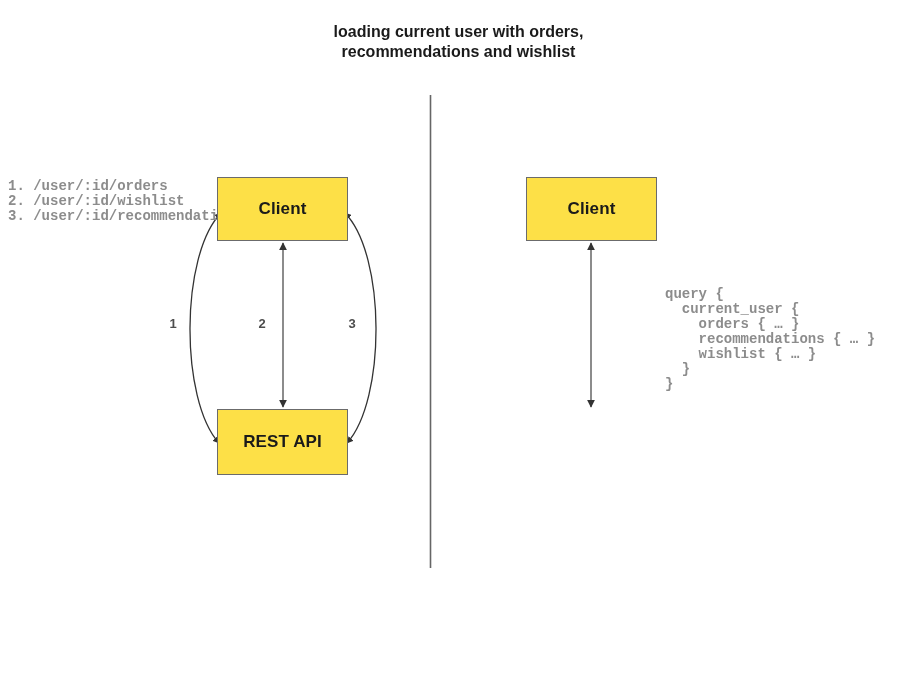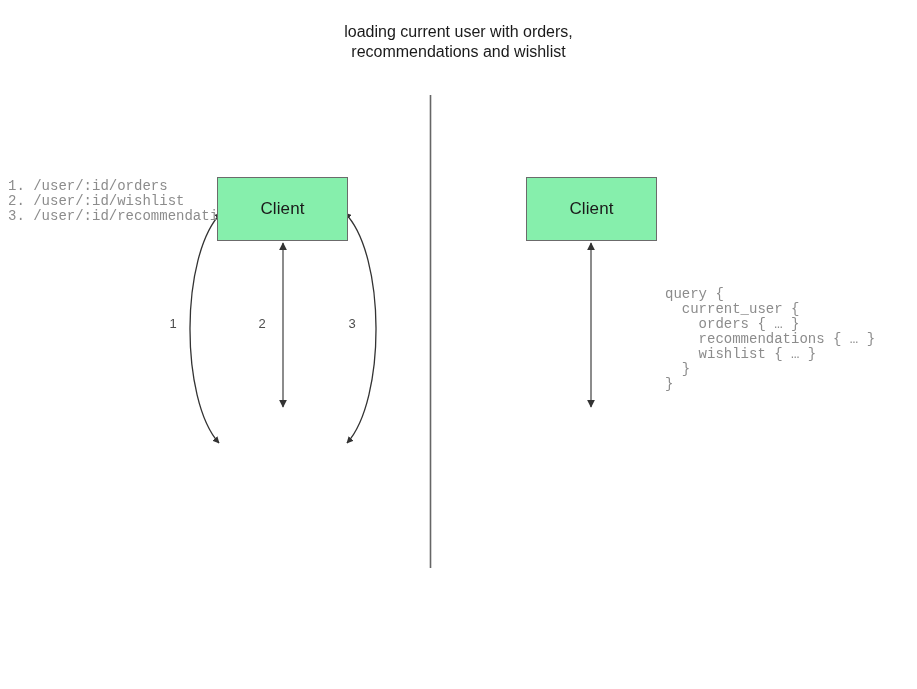--- a/index.html
+++ b/index.html
@@ -15,40 +15,41 @@
     font-family: "Liberation Sans", sans-serif;
     color: #111111;
   }
 
   .canvas {
     position: absolute;
     left: 0;
     top: 0;
     width: 760px;
     height: 689px;
+    font-weight: bold;
   }
 
   
   .title {
     position: absolute;
     left: 0;
     top: 22px;
     width: 917px;
     text-align: center;
     font-size: 16px;
     line-height: 20px;
     color: #1a1a1a;
     white-space: pre-line;
   }
 
   
   .node {
     position: absolute;
     box-sizing: border-box;
-    background: #86efac;
+    background: #fde047;
     border: 1.3px solid #6b6b6b;
     display: flex;
     align-items: center;
     justify-content: center;
     font-size: 17px;
     color: #1a1a1a;
     letter-spacing: 0.1px;
   }
   #node-client-rest  { left: 217px; top: 177px; width: 131px; height: 64px; }
   #node-rest-api     { left: 217px; top: 409px; width: 131px; height: 66px; }
@@ -118,20 +119,21 @@
 
   <div class="code" id="rest-endpoints">1. /user/:id/orders
 2. /user/:id/wishlist
 3. /user/:id/recommendations</div>
 
   <div class="edge-label" id="edge-label-1">1</div>
   <div class="edge-label" id="edge-label-2">2</div>
   <div class="edge-label" id="edge-label-3">3</div>
 
   <div class="node" id="node-client-rest">Client</div>
+  <div class="node" id="node-rest-api">REST API</div>
 
   <div class="node" id="node-client-gql">Client</div>
 
   <div class="code" id="graphql-query">query {
   current_user {
     orders { … }
     recommendations { … }
     wishlist { … }
   }
 }</div>

